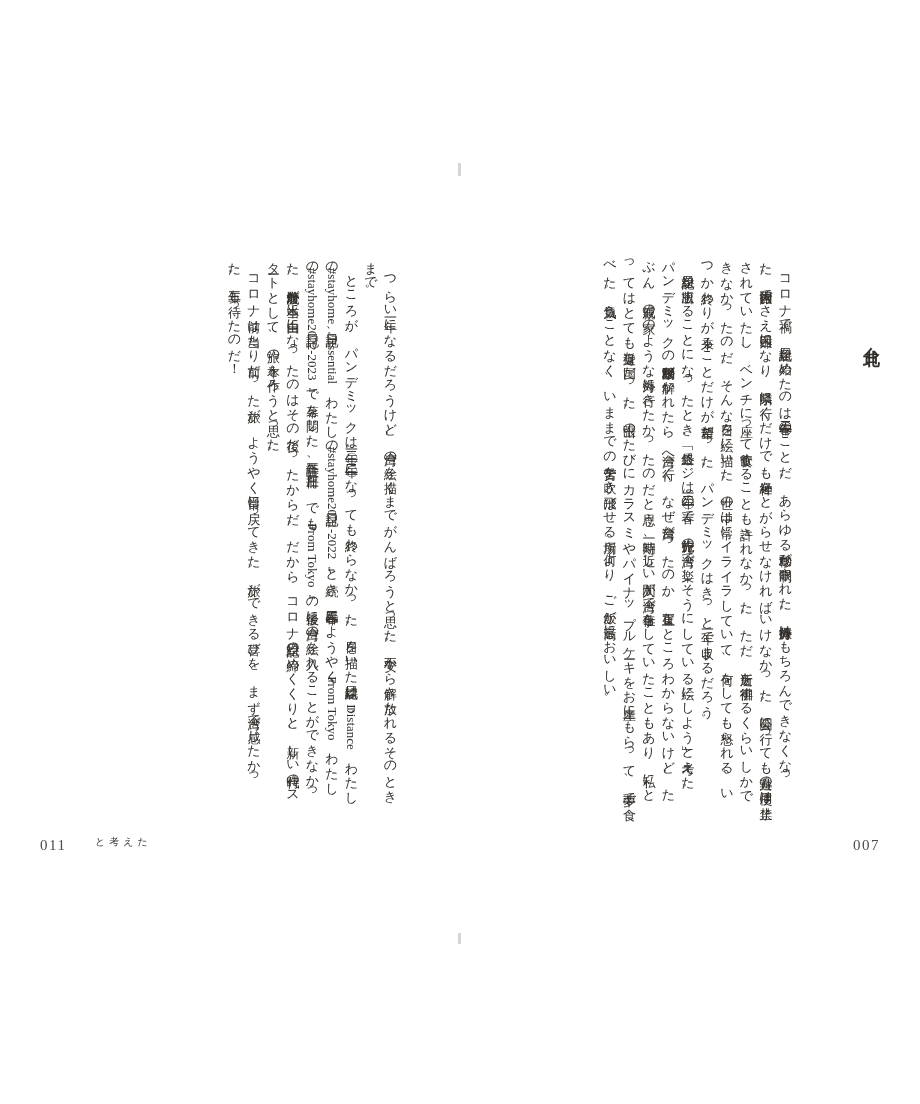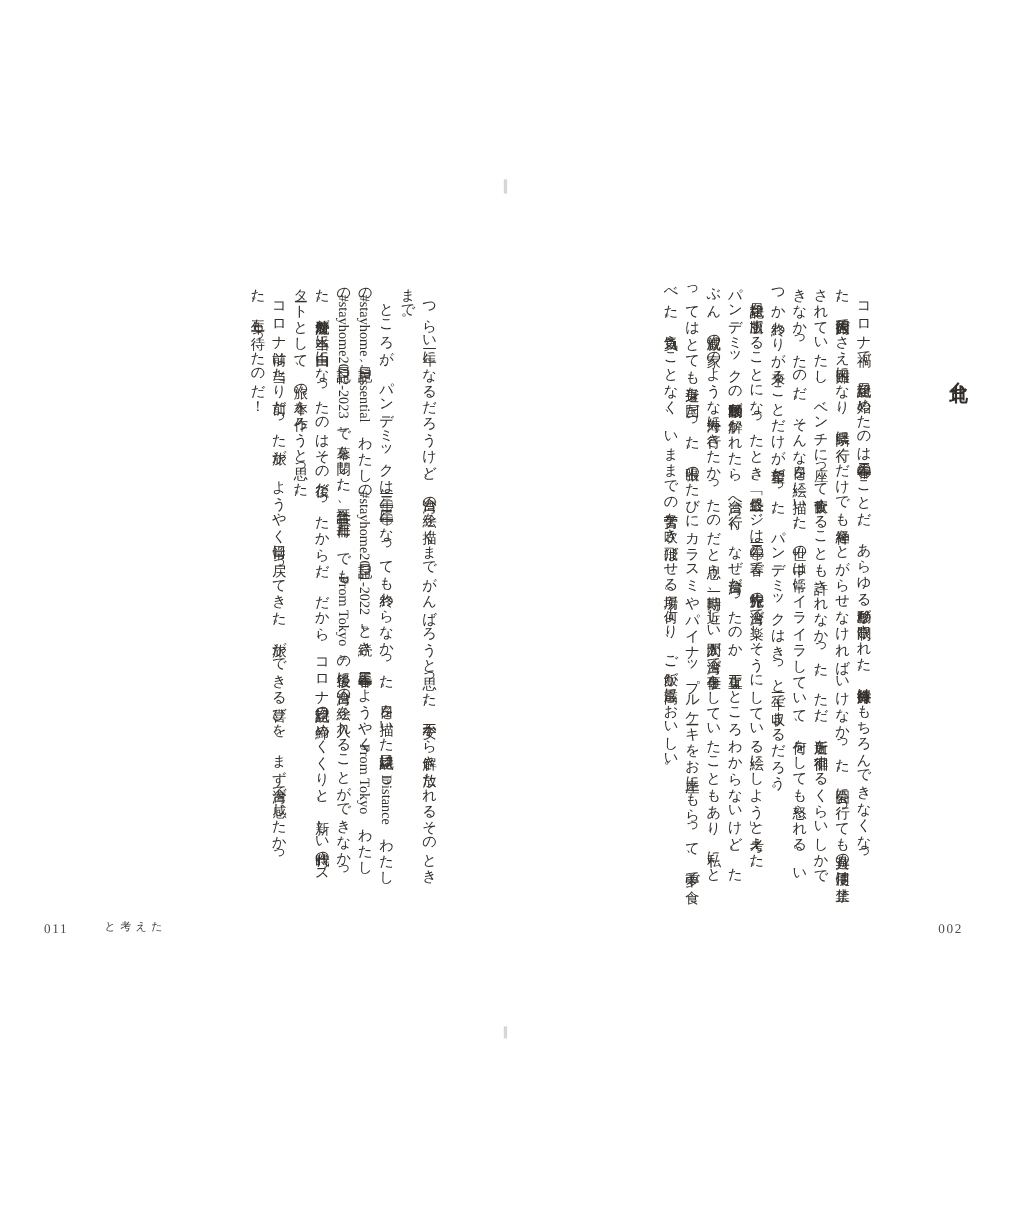--- a/index.html
+++ b/index.html
@@ -58,21 +58,21 @@
     text-orientation: mixed;
     font-size: 17px;
     font-weight: 600;
     letter-spacing: 3px;
     color: #322e2a;
   }
 
   .folio {
     position: absolute;
     top: 837px;
-    font-size: 12px;
+    font-size: 15px;
     letter-spacing: 1.5px;
     color: #4c4c4c;
   }
   .folio-left  { left: 40px; }
   .folio-right { left: 853px; }
 
   .running-title {
     position: absolute;
     top: 835px;
     left: 95px;
@@ -90,21 +90,21 @@
   <div class="fold-mark bottom"></div>
 
   <section>
     <h1 class="chapter-title">台北</h1>
 
     <div class="vbody vbody-right">
       <p>コロナ禍で、絵日記を始めたのは二〇二〇年春のことだ。あらゆる移動が制限された。海外旅行はもちろんできなくなった。国内旅行でさえ困難になり、隣県に行くだけでも神経をとがらせなければいけなかった。公園に行っても遊具の使用は禁止されていたし、ベンチに座って飲食することも許されなかった。ただ、近所を徘徊するくらいしかできなかったのだ。そんな日々を絵に描いた。世の中は常にイライラしていて、何をしても怒られる。いつか終わりが来ることだけが希望だった。パンデミックはきっと一年で収まるだろう。</p>
       <p>絵日記を出版することになったとき、「最終ページは二〇二一年の春で、旅行先の台湾で楽しそうにしている絵にしよう」と考えた。パンデミックの移動制限が解かれたら、台湾へ行く。なぜ台湾だったのか、正直なところわからないけど、たぶん、親戚の家のような海外に行きたかったのだと思う。一時期、近しい人間が台湾で仕事をしていたこともあり、私にとってはとても身近な国だった。出張のたびにカラスミやパイナップルケーキをお土産にもらって、夢中で食べた。気負うことなく、いままでの苦労を吹き飛ばせる場所。何より、ご飯が最高においしい。</p>
     </div>
 
-    <div class="folio folio-right">002</div>
+    <div class="folio folio-right">007</div>
   </section>
 
   <section>
     <div class="vbody vbody-left">
       <p>つらい一年になるだろうけど、台湾の絵を描くまでがんばろうと思った。不安から解き放たれるそのときまで。</p>
       <p>ところが、パンデミックは二〇二一年、二〇二二年になっても終わらなかった。日々を描いた絵日記は、『Distance わたしの#stayhome日記』、『Essential わたしの#stayhome日記2021-2022』と続き、二〇二三年春にようやく『From Tokyo わたしの#stayhome日記2022-2023』で幕を閉じた。合計三年、三冊だ。でも『From Tokyo』の最後に台湾の絵を入れることができなかった。海外渡航が本当に自由になったのはその後だったからだ。だから、コロナ絵日記の締めくくりと、新しい時代のスタートとして、旅の本を作ろうと思った。</p>
       <p>コロナ前は当たり前だった旅が、ようやく日常に戻ってきた。旅ができる喜びを、まず台湾で感じたかった。三年も待ったのだ！</p>
     </div>
 
     <div class="running-title">と考えた</div>

